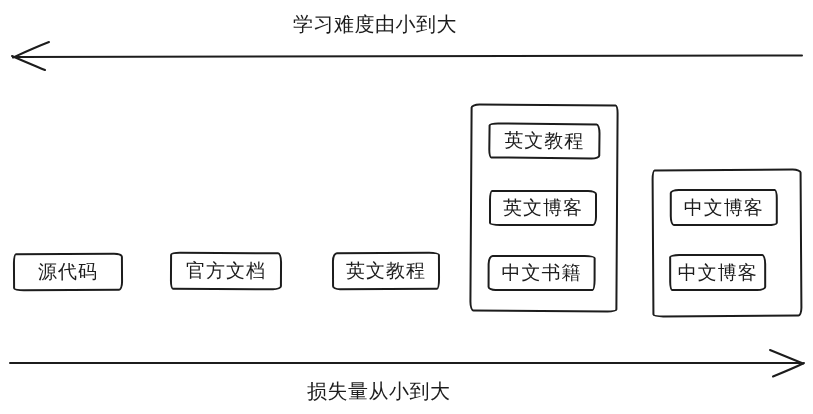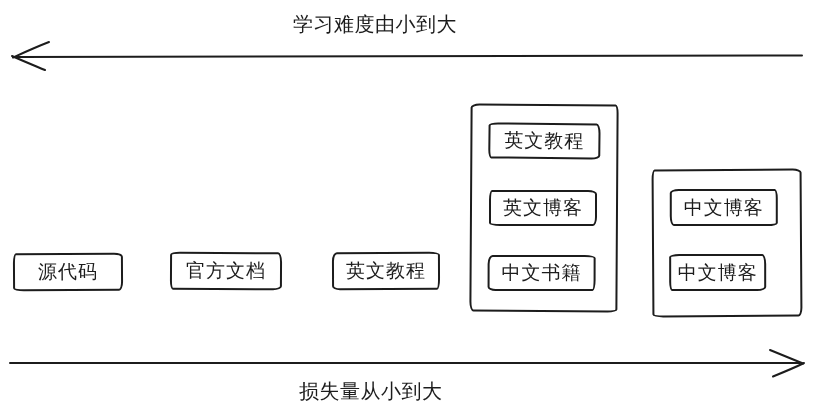--- a/index.html
+++ b/index.html
@@ -87,15 +87,15 @@
     <div class="node sk4" style="left:16px; top:18px; width:108px; height:37px;">中文博客</div>
     <div class="node sk2" style="left:15px; top:83px; width:97px; height:37px;">中文博客</div>
   </div>
 
   <svg class="arrow-svg" style="top:345px;" width="813" height="44" viewBox="0 0 813 44">
     <path d="M 10 18 C 260 16.5, 560 20, 800 18"></path>
     <path d="M 770 5 C 782 10, 793 14.5, 803 18.5"></path>
     <path d="M 773 31.5 C 784 27, 795 22.5, 804 18"></path>
   </svg>
 
-  <div class="axis-label" style="left:299px; top:378px;">损失量从小到大</div>
+  <div class="axis-label" style="left:307px; top:378px;">损失量从小到大</div>
 
 </div>
 
 </body></html>

